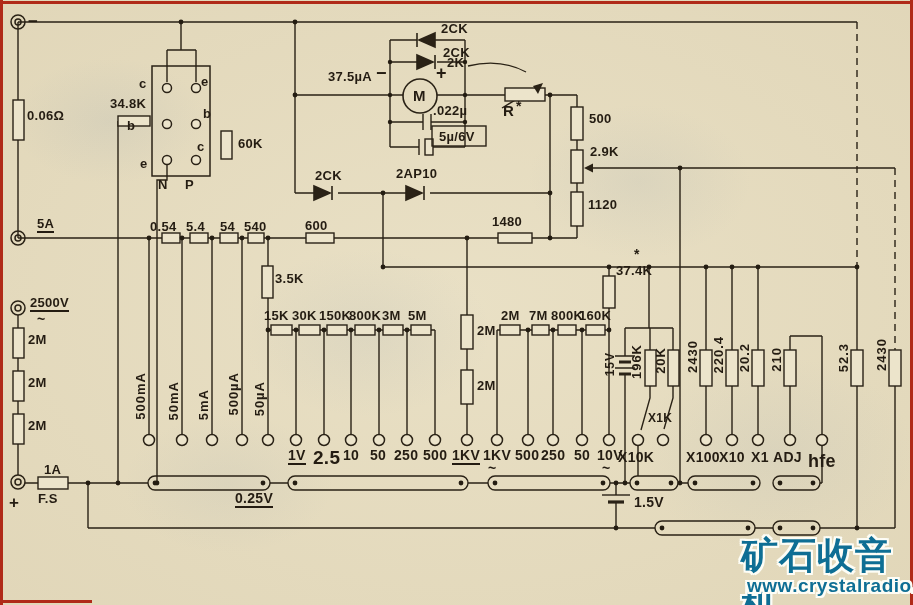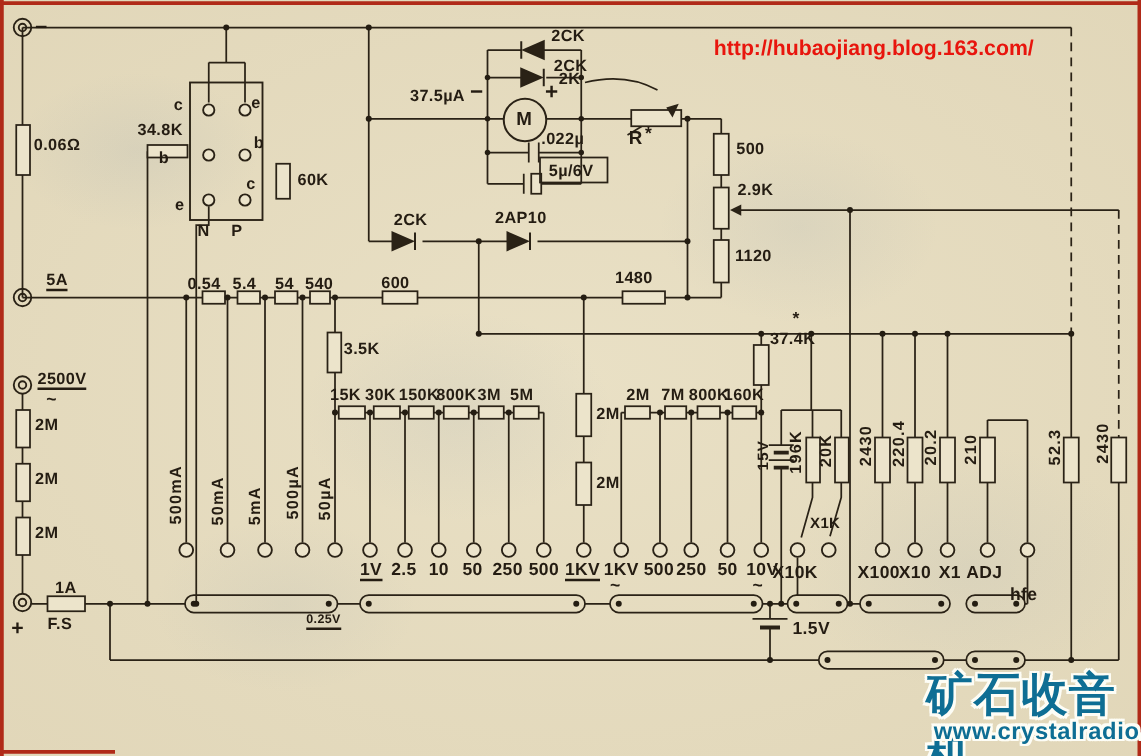--- a/index.html
+++ b/index.html
@@ -362,46 +362,45 @@
 <span class="lb vt" style="left:875px;top:338px">2430</span>
 <span class="lb vt" style="left:604px;top:352px;font-size:12px">15V</span>
 
 <span class="lb vt" style="left:134px;top:372px">500mA</span>
 <span class="lb vt" style="left:167px;top:381px">50mA</span>
 <span class="lb vt" style="left:197px;top:389px">5mA</span>
 <span class="lb vt" style="left:227px;top:372px">500µA</span>
 <span class="lb vt" style="left:253px;top:381px">50µA</span>
 
 <span class="lb u" style="left:288px;top:448px;font-size:14px">1V</span>
-<span class="lb" style="left:313px;top:448px;font-size:14px">2.5</span>
+<span class="lb" style="left:313px;top:448px;font-size:19px">2.5</span>
 <span class="lb" style="left:343px;top:448px;font-size:14px">10</span>
 <span class="lb" style="left:370px;top:448px;font-size:14px">50</span>
 <span class="lb" style="left:394px;top:448px;font-size:14px">250</span>
 <span class="lb" style="left:423px;top:448px;font-size:14px">500</span>
 <span class="lb u" style="left:452px;top:448px;font-size:14px">1KV</span>
 
 <span class="lb" style="left:483px;top:448px;font-size:14px">1KV</span>
 <span class="mk" style="left:488px;top:461px">~</span>
 <span class="lb" style="left:515px;top:448px;font-size:14px">500</span>
 <span class="lb" style="left:541px;top:448px;font-size:14px">250</span>
 <span class="lb" style="left:574px;top:448px;font-size:14px">50</span>
 <span class="lb" style="left:597px;top:448px;font-size:14px">10V</span>
 <span class="mk" style="left:602px;top:461px">~</span>
 
 <span class="lb" style="left:618px;top:450px;font-size:14px">X10K</span>
 <span class="lb" style="left:648px;top:412px;font-size:12px">X1K</span>
 <span class="lb" style="left:686px;top:450px;font-size:14px">X100</span>
 <span class="lb" style="left:719px;top:450px;font-size:14px">X10</span>
 <span class="lb" style="left:751px;top:450px;font-size:14px">X1</span>
 <span class="lb" style="left:773px;top:450px;font-size:14px">ADJ</span>
-<span class="lb" style="left:808px;top:468px;font-size:14px">hfe</span>
+<span class="lb" style="left:808px;top:452px;font-size:18px">hfe</span>
 
 <span class="lb" style="left:44px;top:463px">1A</span>
 <span class="lb" style="left:38px;top:492px">F.S</span>
 <span class="lb" style="left:9px;top:494px;font-size:17px">+</span>
-<span class="lb u" style="left:245px;top:491px;font-size:10px">0.25V</span>
+<span class="lb u" style="left:235px;top:491px;font-size:14px">0.25V</span>
 <span class="lb" style="left:634px;top:495px;font-size:14px">1.5V</span>
 
-<span class="url">http://hubaojiang.blog.163.com/</span>
 <span class="wm wm1">矿石收音机</span>
 <span class="wm wm2">www.crystalradio.cn</span>
 
 </div>
 
 </body></html>

